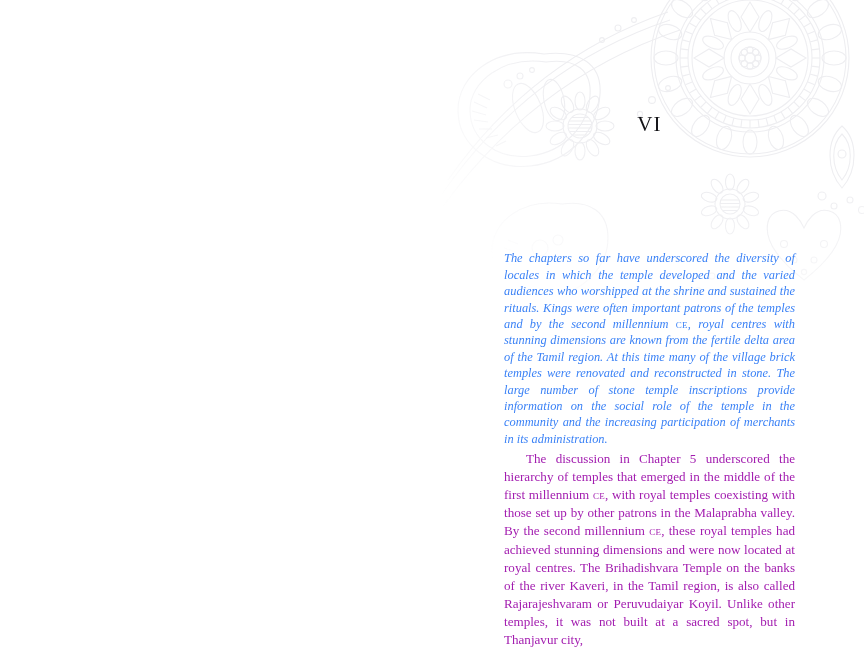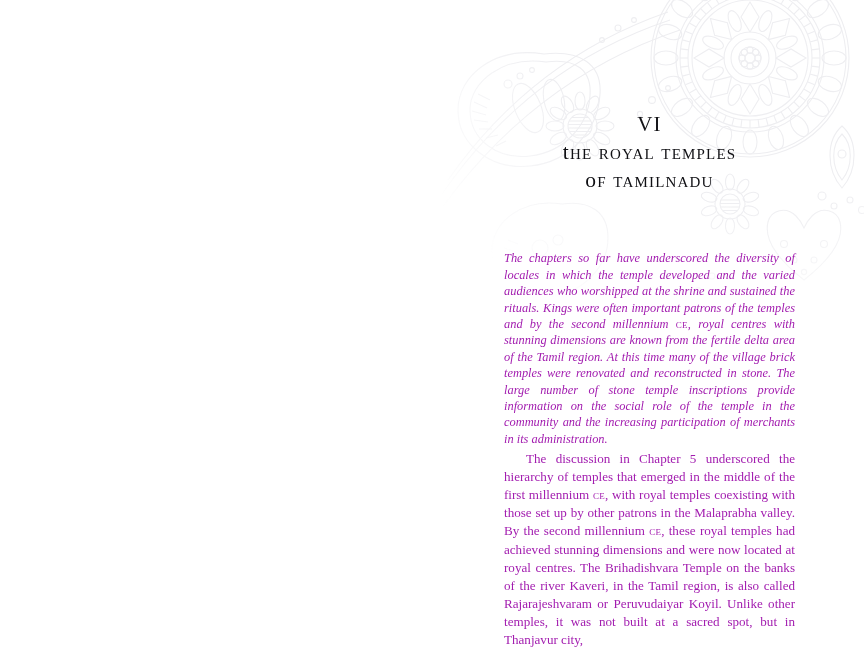--- a/index.html
+++ b/index.html
@@ -96,21 +96,21 @@
   .epigraph {
     position: absolute;
     top: 238px;
     left: 0;
     width: 100%;
     font-style: italic;
     font-size: 12.4px;
     line-height: 16.4px;
     text-align: justify;
     text-align-last: left;
-    color: #a21caf;
+    color: #3b82f6;
   }
   .epigraph .sc {
     font-style: normal;
     font-variant: small-caps;
     font-size: 12.8px;
     letter-spacing: 0.02em;
   }
 
   .body-paragraph {
     position: absolute;
@@ -398,24 +398,20 @@
           </g>
 
         </g>
       </svg>
     </div>
 
     <div class="text-column">
 
       <div class="chapter-head">
         <div class="chapter-number">VI</div>
-        <div class="chapter-title">
-          <span class="ln">The Royal Temples</span>
-          <span class="ln">of Tamilnadu</span>
-        </div>
       </div>
 
       <p class="epigraph"><span>The chapters so far have underscored the diversity of locales in which the temple developed and the varied audiences who worshipped at the shrine and sustained the rituals. Kings were often important patrons of the temples and by the second millennium </span><span class="sc">ce</span><span>, royal centres with stunning dimensions are known from the fertile delta area of the Tamil region. At this time many of the village brick temples were renovated and reconstructed in stone. The large number of stone temple inscriptions provide information on the social role of the temple in the community and the increasing participation of merchants in its administration.</span></p>
 
       <p class="body-paragraph"><span>The discussion in Chapter 5 underscored the hierarchy of temples that emerged in the middle of the first millennium </span><span class="sc">ce</span><span>, with royal temples coexisting with those set up by other patrons in the Malaprabha valley. By the second millennium </span><span class="sc">ce</span><span>, these royal temples had achieved stunning dimensions and were now located at royal centres. The Brihadishvara Temple on the banks of the river Kaveri, in the Tamil region, is also called Rajarajeshvaram or Peruvudaiyar Koyil. Unlike other temples, it was not built at a sacred spot, but in Thanjavur city,</span></p>
 
     </div>
   </div>
 </div>
 

